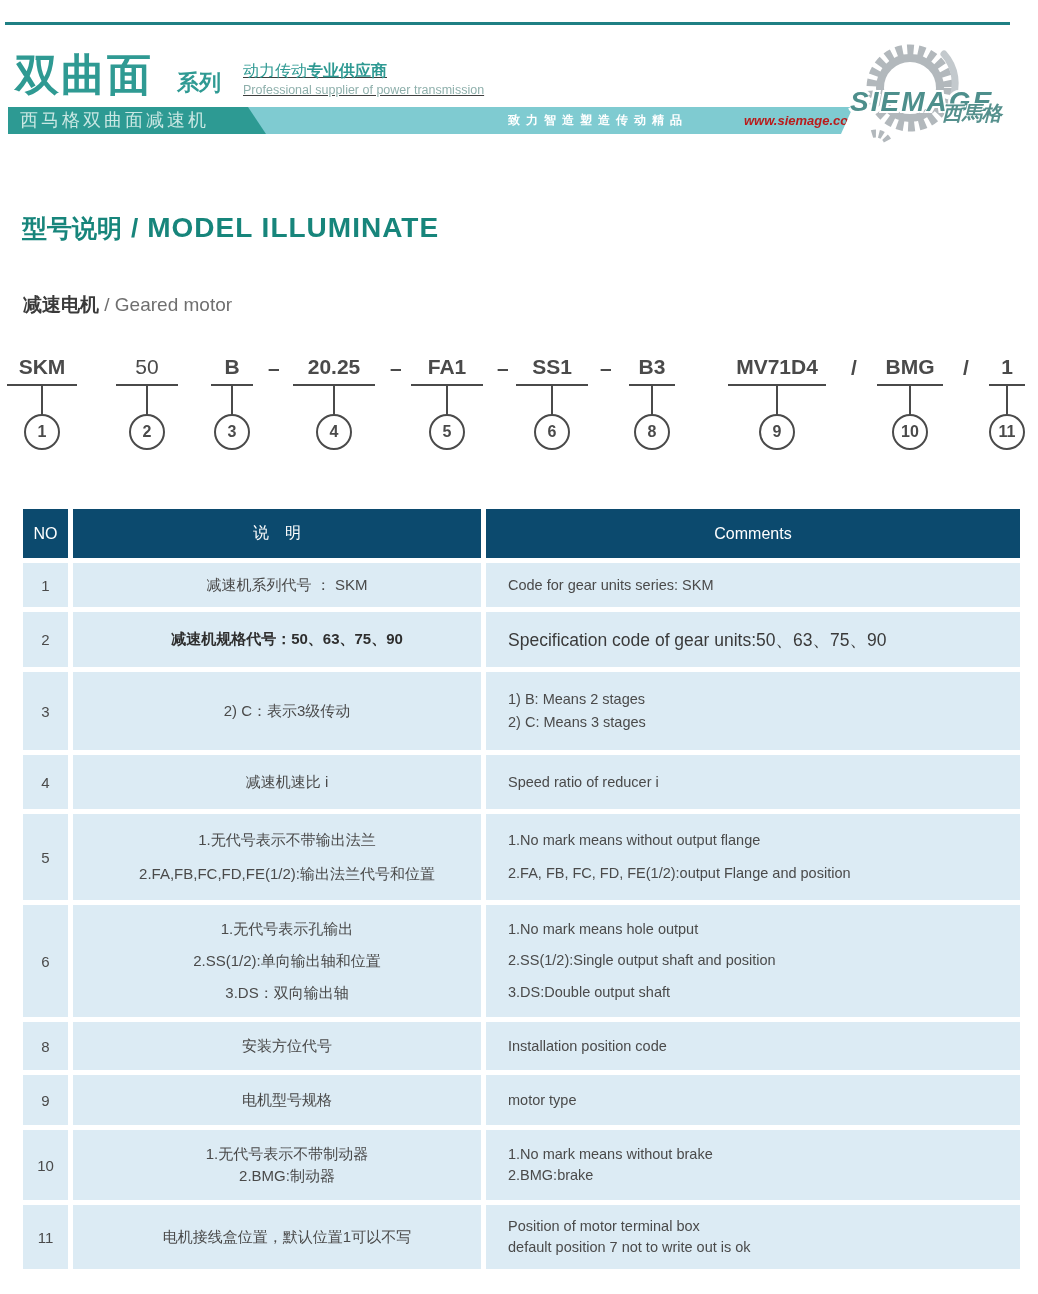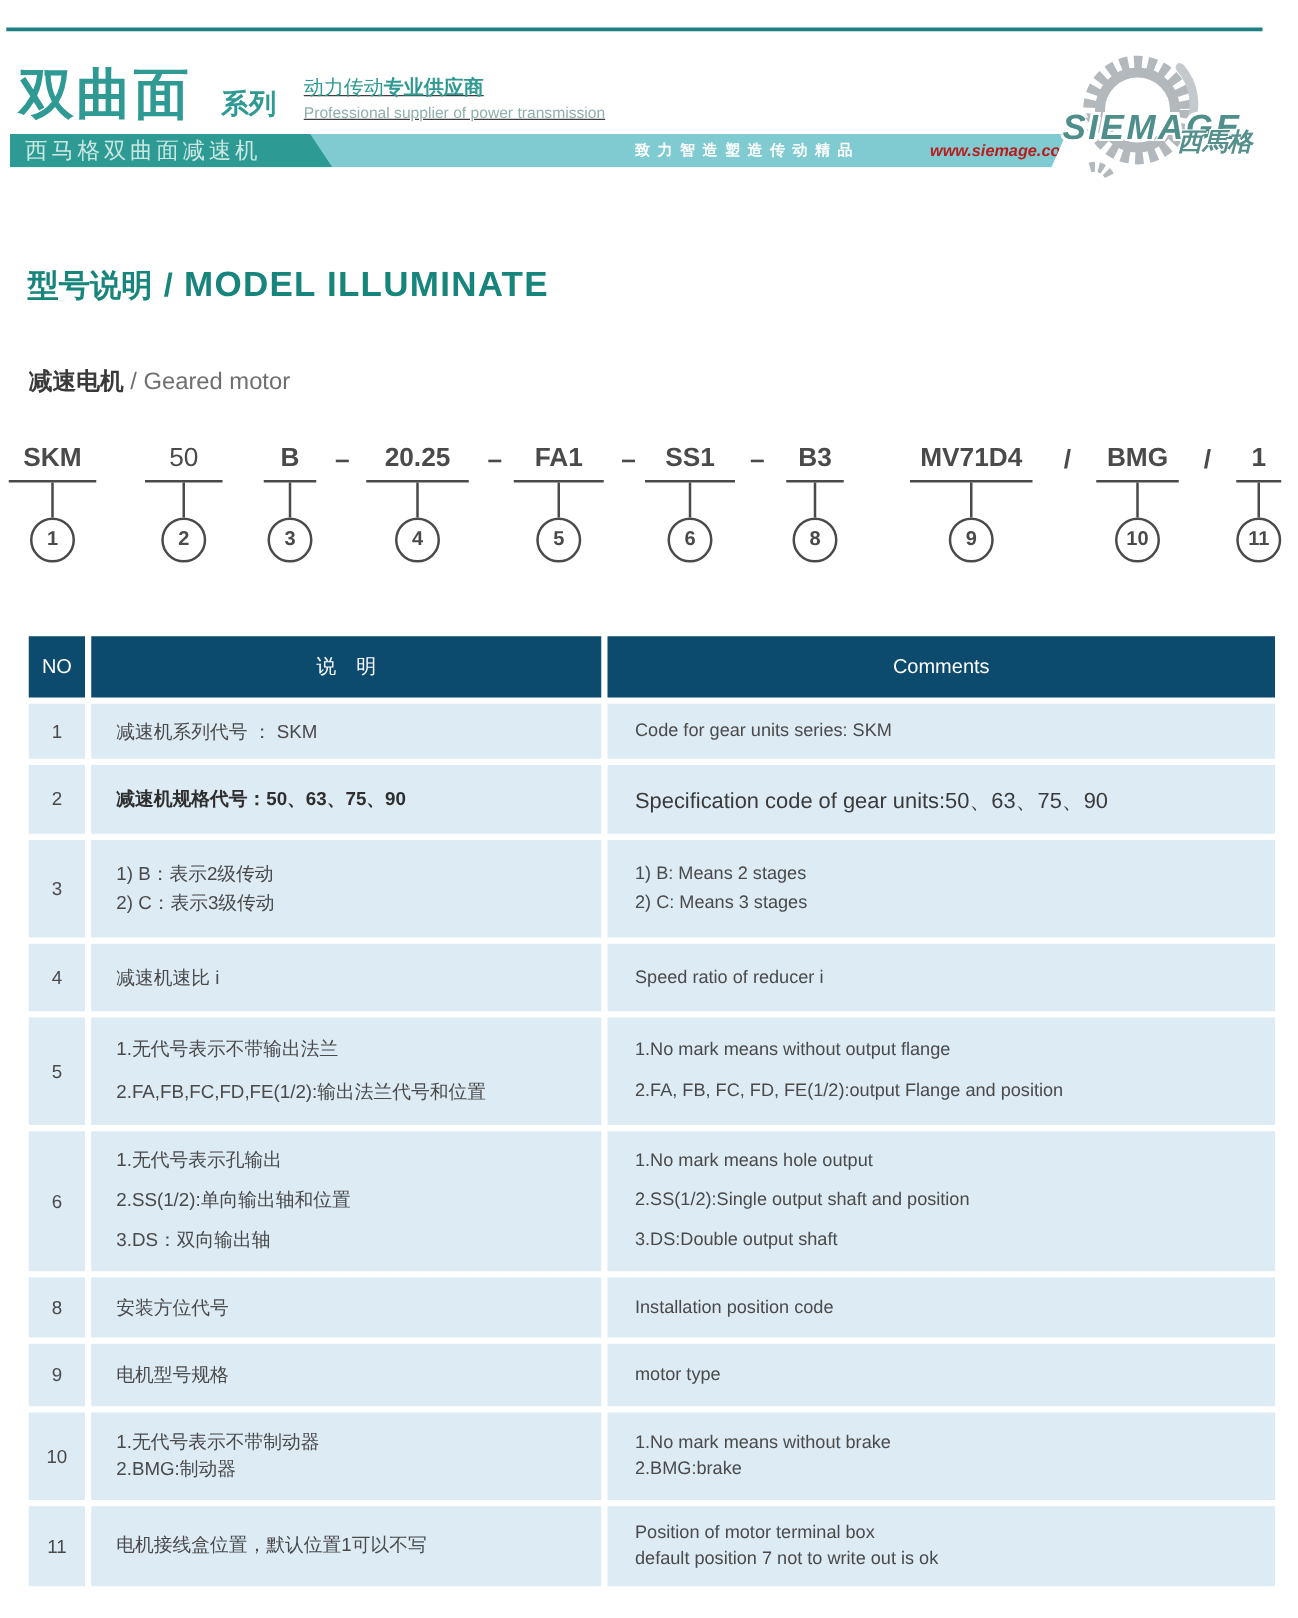--- a/index.html
+++ b/index.html
@@ -51,21 +51,21 @@
         font-size:16px;font-weight:bold;line-height:32px;}
   .sep{position:absolute;top:1px;font-size:21px;font-weight:bold;color:#4a4a4a;}
 
   
   .mtable{position:absolute;left:23px;top:509px;width:997px;}
   .trow{display:grid;grid-template-columns:45px 408px 1fr;column-gap:5px;margin-bottom:5px;}
   .cell{background:#dcebf4;display:flex;flex-direction:column;justify-content:center;}
   .th{background:#0c4a6e;color:#ffffff;justify-content:center;}
   .th .line{color:#ffffff;}
   .cno{align-items:center;font-size:15px;color:#4a4a4a;}
-  .cdesc{padding-left:20px;box-sizing:border-box;}
+  .cdesc{padding-left:20px;box-sizing:border-box;align-items:center;}
   .ccom{padding-left:22px;box-sizing:border-box;}
   .line{font-size:15px;color:#4a4a4a;}
   .ccom .line{font-size:14.5px;}
   .th-line{font-size:16px;text-align:center;}
   .bold .line{font-weight:bold;color:#2e2e2e;}
   .big{font-size:17.5px !important;color:#3a3a3a !important;}
   .lh21 .line{line-height:2.15;}
   .lh22 .line{line-height:2.25;}
   .lh14 .line{line-height:1.45;}
 </style>
@@ -216,21 +216,20 @@
           <div class="line">减速机规格代号：50、63、75、90</div>
         </div>
       <div class="cell ccom">
           <div class="line big" style="font-weight:normal">Specification code of gear units:50、63、75、90</div>
         </div>
     </div>
 
     <div class="trow lh21" style="height:78px">
       <div class="cell cno">3</div>
       <div class="cell cdesc">
-        <div class="line" style="line-height:1.55">1) B：表示2级传动</div>
         <div class="line" style="line-height:1.55">2) C：表示3级传动</div>
       </div>
       <div class="cell ccom">
         <div class="line" style="line-height:1.6">1) B: Means 2 stages</div>
         <div class="line" style="line-height:1.6">2) C: Means 3 stages</div>
       </div>
     </div>
 
     <div class="trow" style="height:54px">
       <div class="cell cno">4</div>

